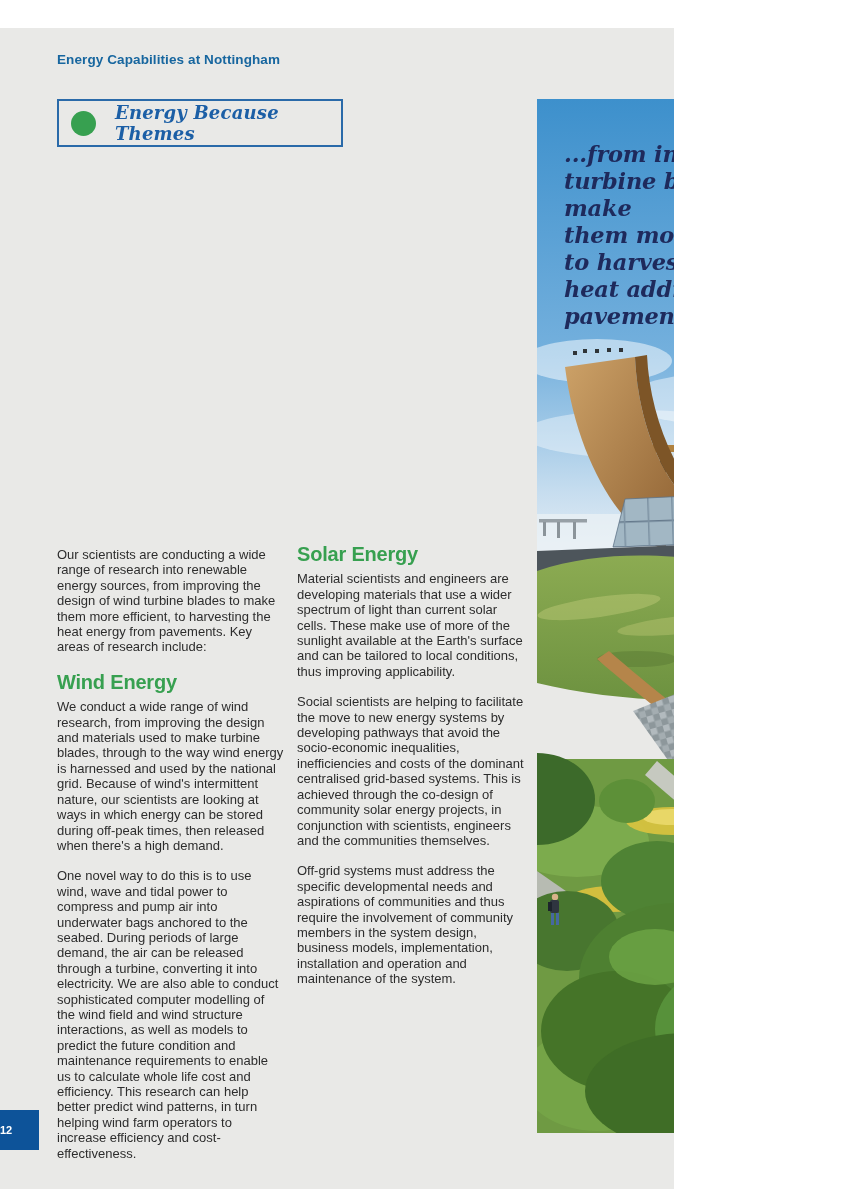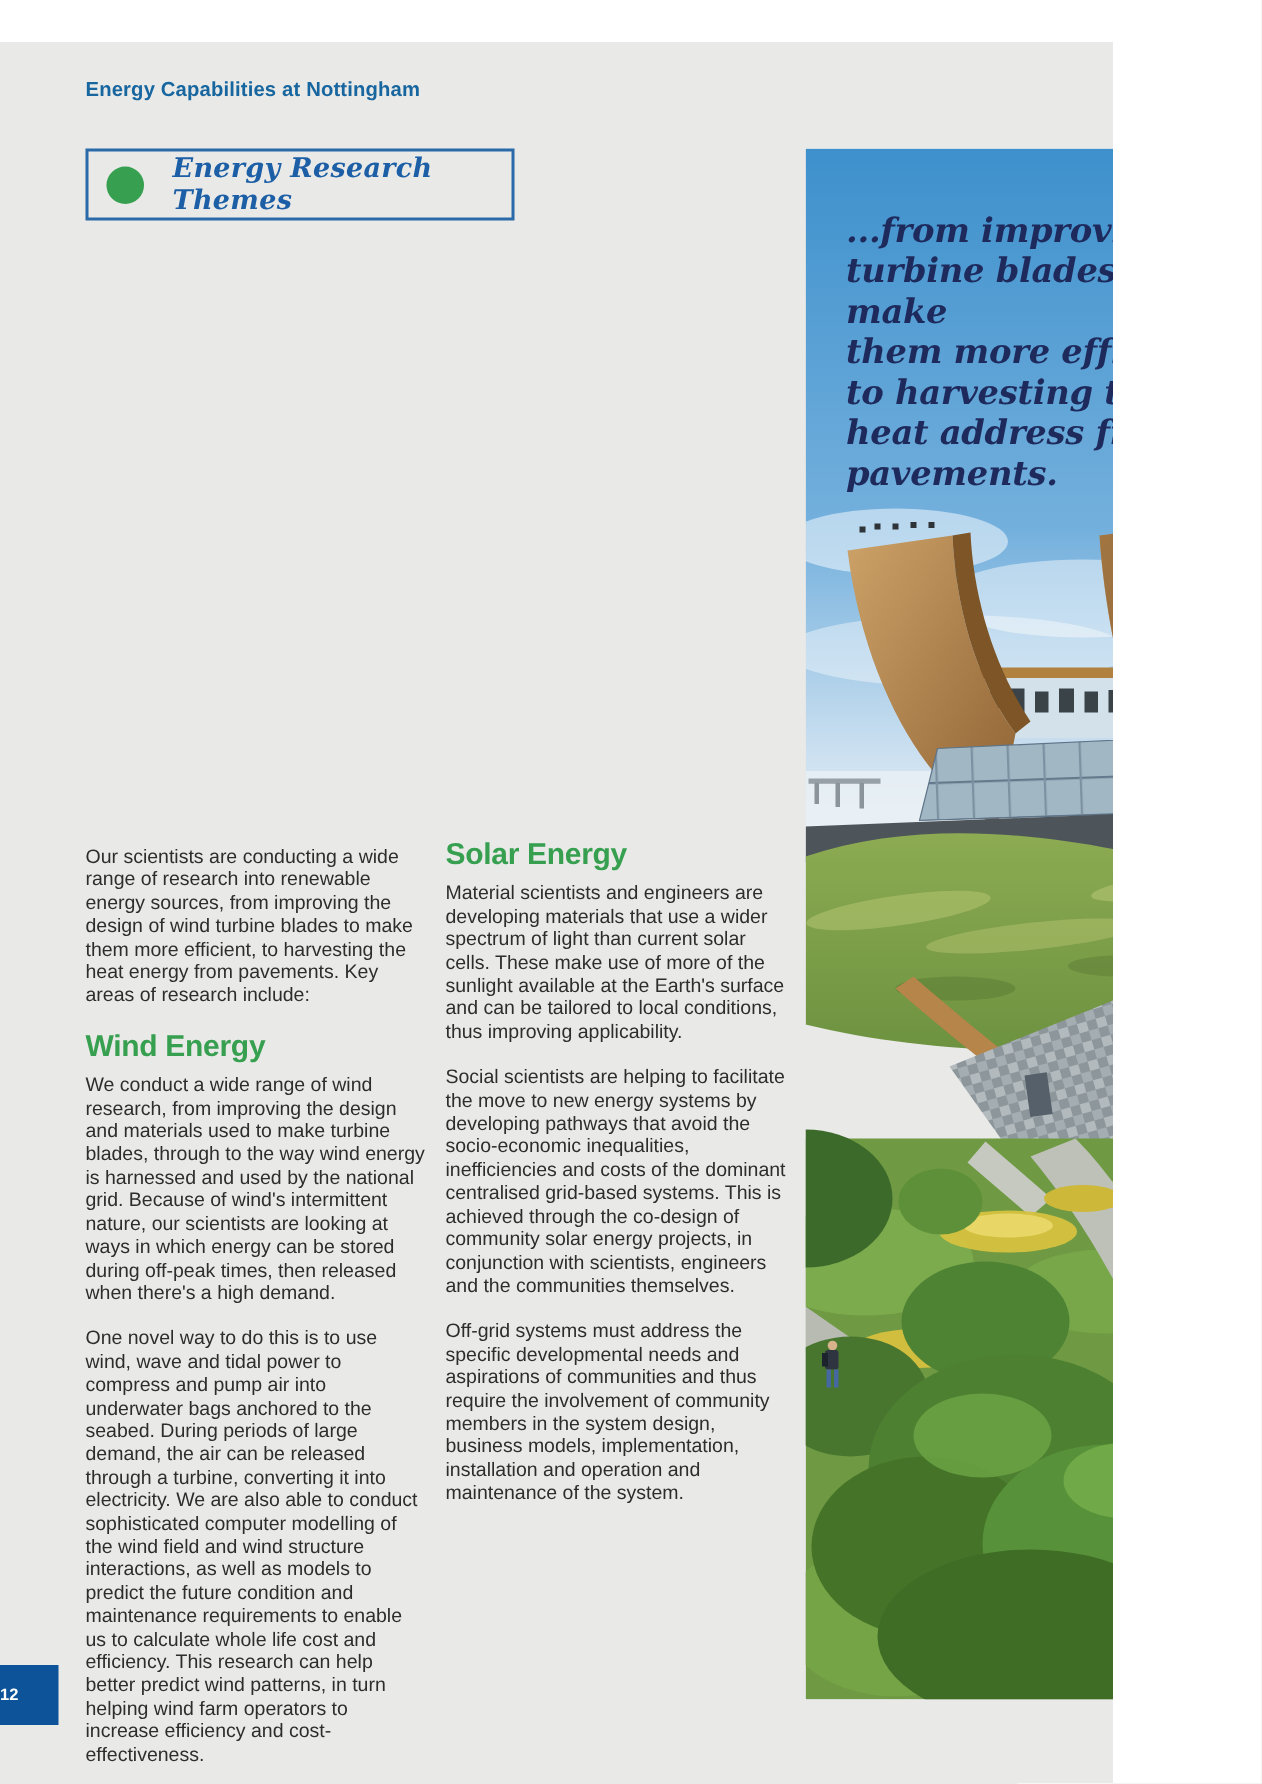--- a/index.html
+++ b/index.html
@@ -1,48 +1,48 @@
 <!DOCTYPE html>
 <html style="--canvasBg: #ffffff; --pageBg: #e9e9e7; --headerBlue: #17669f; --titleBlue: #1c5aa4; --leadNavy: #212f6d; --green: #37a050; --bodyText: #2d2d2d; --quoteNavy: #1e2a5c; --badgeBorder: #2a6aa9; --badgeText: #1c5fa6; --pageNumBg: #0d5399; --pageNumText: #ffffff;"><head>
 <meta charset="utf-8">
 <style>
   html,body{margin:0;padding:0;}
   body{font-family:"Liberation Sans",sans-serif;background:#fff;}
-  .canvas{position:relative;width:742px;height:1189px;background:var(--canvasBg,#fff);overflow:hidden;}
+  .canvas{position:relative;width:674px;height:1189px;background:var(--canvasBg,#fff);overflow:hidden;}
   .page-bg{position:absolute;left:0;top:28px;width:841px;height:1161px;background:var(--pageBg,#e9e9e7);}
   .eyebrow{position:absolute;left:57px;top:52px;font-size:13.5px;font-weight:bold;color:var(--headerBlue,#17669f);letter-spacing:.1px;}
   .badge{position:absolute;left:57px;top:99px;width:286px;height:48px;border:2px solid var(--badgeBorder,#2a6aa9);box-sizing:border-box;display:flex;align-items:center;background:var(--pageBg,#e9e9e7);}
   .badge .dot{width:25px;height:25px;border-radius:50%;background:var(--green,#37a050);margin-left:12px;flex:0 0 auto;}
   .badge .badge-label{font-family:"DejaVu Serif",serif;font-style:italic;font-weight:600;font-size:18px;color:var(--badgeText,#1c5fa6);margin-left:19px;letter-spacing:.2px;}
   .title{position:absolute;left:55px;top:228px;margin:0;font-size:52px;line-height:61px;font-weight:500;color:var(--titleBlue,#1c5aa4);letter-spacing:-.5px;}
   .title span{display:block;}
   .lead{position:absolute;left:57px;top:379px;width:478px;margin:0;font-size:20px;line-height:25.6px;font-weight:500;color:var(--leadNavy,#212f6d);letter-spacing:-.1px;}
   .cols{position:absolute;left:57px;top:547px;width:467px;display:grid;grid-template-columns:227px 227px;column-gap:13px;}
   .col{font-size:13px;line-height:15.4px;color:var(--bodyText,#2d2d2d);}
   .col p{margin:0 0 15px;}
-  .col > :first-child{margin-top:16px;}
+  .col > :first-child{margin-top:0;}
   .subhead{font-size:20px;font-weight:bold;color:var(--green,#37a050);margin:20px 0 9px;letter-spacing:-.2px;}
   .photo{position:absolute;left:537px;top:99px;width:304px;height:1034px;margin:0;overflow:hidden;}
   .photo svg{display:block;}
   .quote{position:absolute;left:27px;top:42px;margin:0;width:260px;font-family:"DejaVu Serif",serif;font-style:italic;font-weight:700;font-size:22.5px;line-height:27px;color:var(--quoteNavy,#1e2a5c);letter-spacing:-.2px;}
   .quote span{display:block;}
   .pagenum{position:absolute;left:0;top:1110px;width:39px;height:40px;background:var(--pageNumBg,#0d5399);display:flex;align-items:center;justify-content:flex-start;}
   .pagenum span{color:var(--pageNumText,#fff);font-size:11px;font-weight:bold;}
 </style>
 </head>
 <body>
 
 <div class="canvas">
   <div class="page-bg"></div>
 
   <div class="eyebrow">Energy Capabilities at Nottingham</div>
 
   <div class="badge">
     <span class="dot"></span>
-    <span class="badge-label">Energy Research Themes</span>
+    <span class="badge-label">Energy Because Themes</span>
   </div>
 
 
 
   <div class="cols">
     <div class="col">
       <p>Our scientists are conducting a wide range of research into renewable energy sources, from improving the design of wind turbine blades to make them more efficient, to harvesting the heat energy from pavements. Key areas of research include:</p>
       <h2 class="subhead">Wind Energy</h2>
       <p>We conduct a wide range of wind research, from improving the design and materials used to make turbine blades, through to the way wind energy is harnessed and used by the national grid. Because of wind's intermittent nature, our scientists are looking at ways in which energy can be stored during off-peak times, then released when there's a high demand.</p>
       <p>One novel way to do this is to use wind, wave and tidal power to compress and pump air into underwater bags anchored to the seabed. During periods of large demand, the air can be released through a turbine, converting it into electricity. We are also able to conduct sophisticated computer modelling of the wind field and wind structure interactions, as well as models to predict the future condition and maintenance requirements to enable us to calculate whole life cost and efficiency. This research can help better predict wind patterns, in turn helping wind farm operators to increase efficiency and cost-effectiveness.</p>

